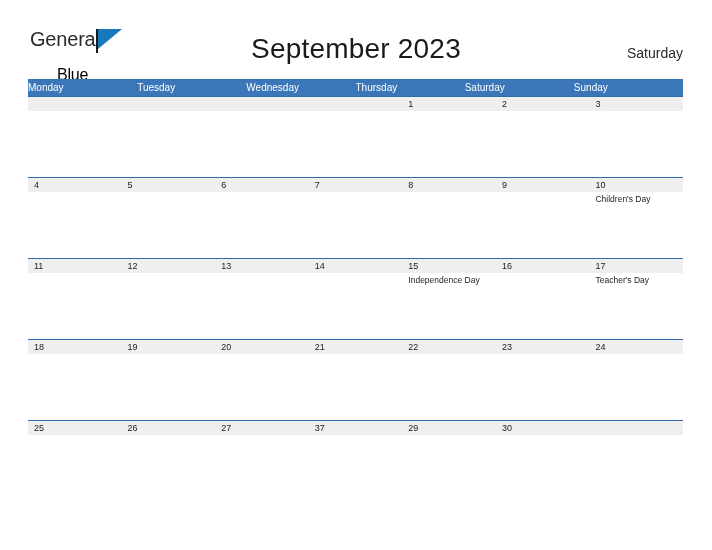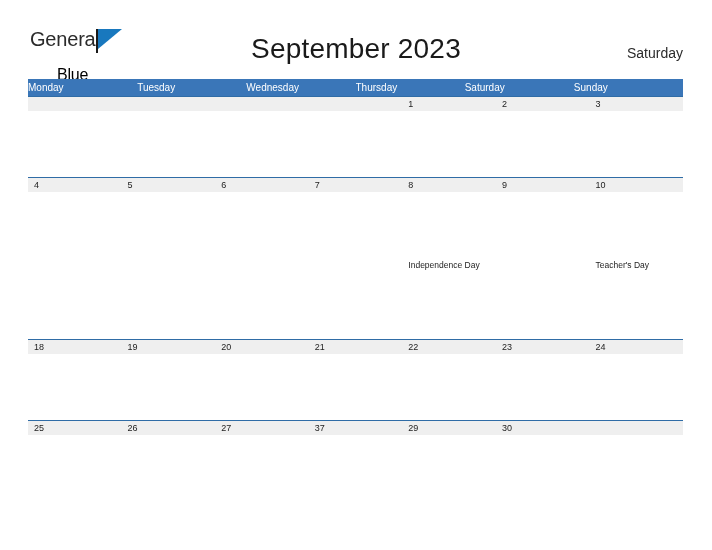--- a/index.html
+++ b/index.html
@@ -285,101 +285,127 @@
           </div>
         <div class="bodycell">
             <div class="event"></div>
           </div>
         <div class="bodycell">
             <div class="event"></div>
           </div>
         <div class="bodycell">
             <div class="event"></div>
           </div>
-      </div>
-    </div>
-
-    <div class="week">
-      <div class="bodyrow">
-        <div class="bodycell">
-            <div class="event"></div>
-          </div>
-        <div class="bodycell">
-            <div class="event"></div>
-          </div>
-        <div class="bodycell">
-            <div class="event"></div>
-          </div>
-        <div class="bodycell">
-            <div class="event"></div>
-          </div>
-        <div class="bodycell">
-            <div class="event">Independence Day</div>
-          </div>
-        <div class="bodycell">
-            <div class="event"></div>
-          </div>
-        <div class="bodycell">
-            <div class="event">Teacher's Day</div>
+        <div class="bodycell">
+            <div class="event">Children's Day</div>
           </div>
       </div>
     </div>
 
     <div class="week">
       <div class="daterow">
         <div class="daycell">
-            <span class="daynum">18</span>
-          </div>
-        <div class="daycell">
-            <span class="daynum">19</span>
-          </div>
-        <div class="daycell">
-            <span class="daynum">20</span>
-          </div>
-        <div class="daycell">
-            <span class="daynum">21</span>
-          </div>
-        <div class="daycell">
-            <span class="daynum">22</span>
-          </div>
-        <div class="daycell">
-            <span class="daynum">23</span>
-          </div>
-        <div class="daycell">
-            <span class="daynum">24</span>
+            <span class="daynum">11</span>
+          </div>
+        <div class="daycell">
+            <span class="daynum">12</span>
+          </div>
+        <div class="daycell">
+            <span class="daynum">13</span>
+          </div>
+        <div class="daycell">
+            <span class="daynum">14</span>
+          </div>
+        <div class="daycell">
+            <span class="daynum">15</span>
+          </div>
+        <div class="daycell">
+            <span class="daynum">16</span>
+          </div>
+        <div class="daycell">
+            <span class="daynum">17</span>
           </div>
       </div>
       <div class="bodyrow">
         <div class="bodycell">
             <div class="event"></div>
           </div>
         <div class="bodycell">
             <div class="event"></div>
           </div>
         <div class="bodycell">
             <div class="event"></div>
           </div>
         <div class="bodycell">
             <div class="event"></div>
           </div>
         <div class="bodycell">
-            <div class="event"></div>
-          </div>
-        <div class="bodycell">
-            <div class="event"></div>
-          </div>
-        <div class="bodycell">
-            <div class="event"></div>
+            <div class="event">Independence Day</div>
+          </div>
+        <div class="bodycell">
+            <div class="event"></div>
+          </div>
+        <div class="bodycell">
+            <div class="event">Teacher's Day</div>
           </div>
       </div>
     </div>
 
     <div class="week">
       <div class="daterow">
         <div class="daycell">
+            <span class="daynum">18</span>
+          </div>
+        <div class="daycell">
+            <span class="daynum">19</span>
+          </div>
+        <div class="daycell">
+            <span class="daynum">20</span>
+          </div>
+        <div class="daycell">
+            <span class="daynum">21</span>
+          </div>
+        <div class="daycell">
+            <span class="daynum">22</span>
+          </div>
+        <div class="daycell">
+            <span class="daynum">23</span>
+          </div>
+        <div class="daycell">
+            <span class="daynum">24</span>
+          </div>
+      </div>
+      <div class="bodyrow">
+        <div class="bodycell">
+            <div class="event"></div>
+          </div>
+        <div class="bodycell">
+            <div class="event"></div>
+          </div>
+        <div class="bodycell">
+            <div class="event"></div>
+          </div>
+        <div class="bodycell">
+            <div class="event"></div>
+          </div>
+        <div class="bodycell">
+            <div class="event"></div>
+          </div>
+        <div class="bodycell">
+            <div class="event"></div>
+          </div>
+        <div class="bodycell">
+            <div class="event"></div>
+          </div>
+      </div>
+    </div>
+
+    <div class="week">
+      <div class="daterow">
+        <div class="daycell">
             <span class="daynum">25</span>
           </div>
         <div class="daycell">
             <span class="daynum">26</span>
           </div>
         <div class="daycell">
             <span class="daynum">27</span>
           </div>
         <div class="daycell">
             <span class="daynum">37</span>

